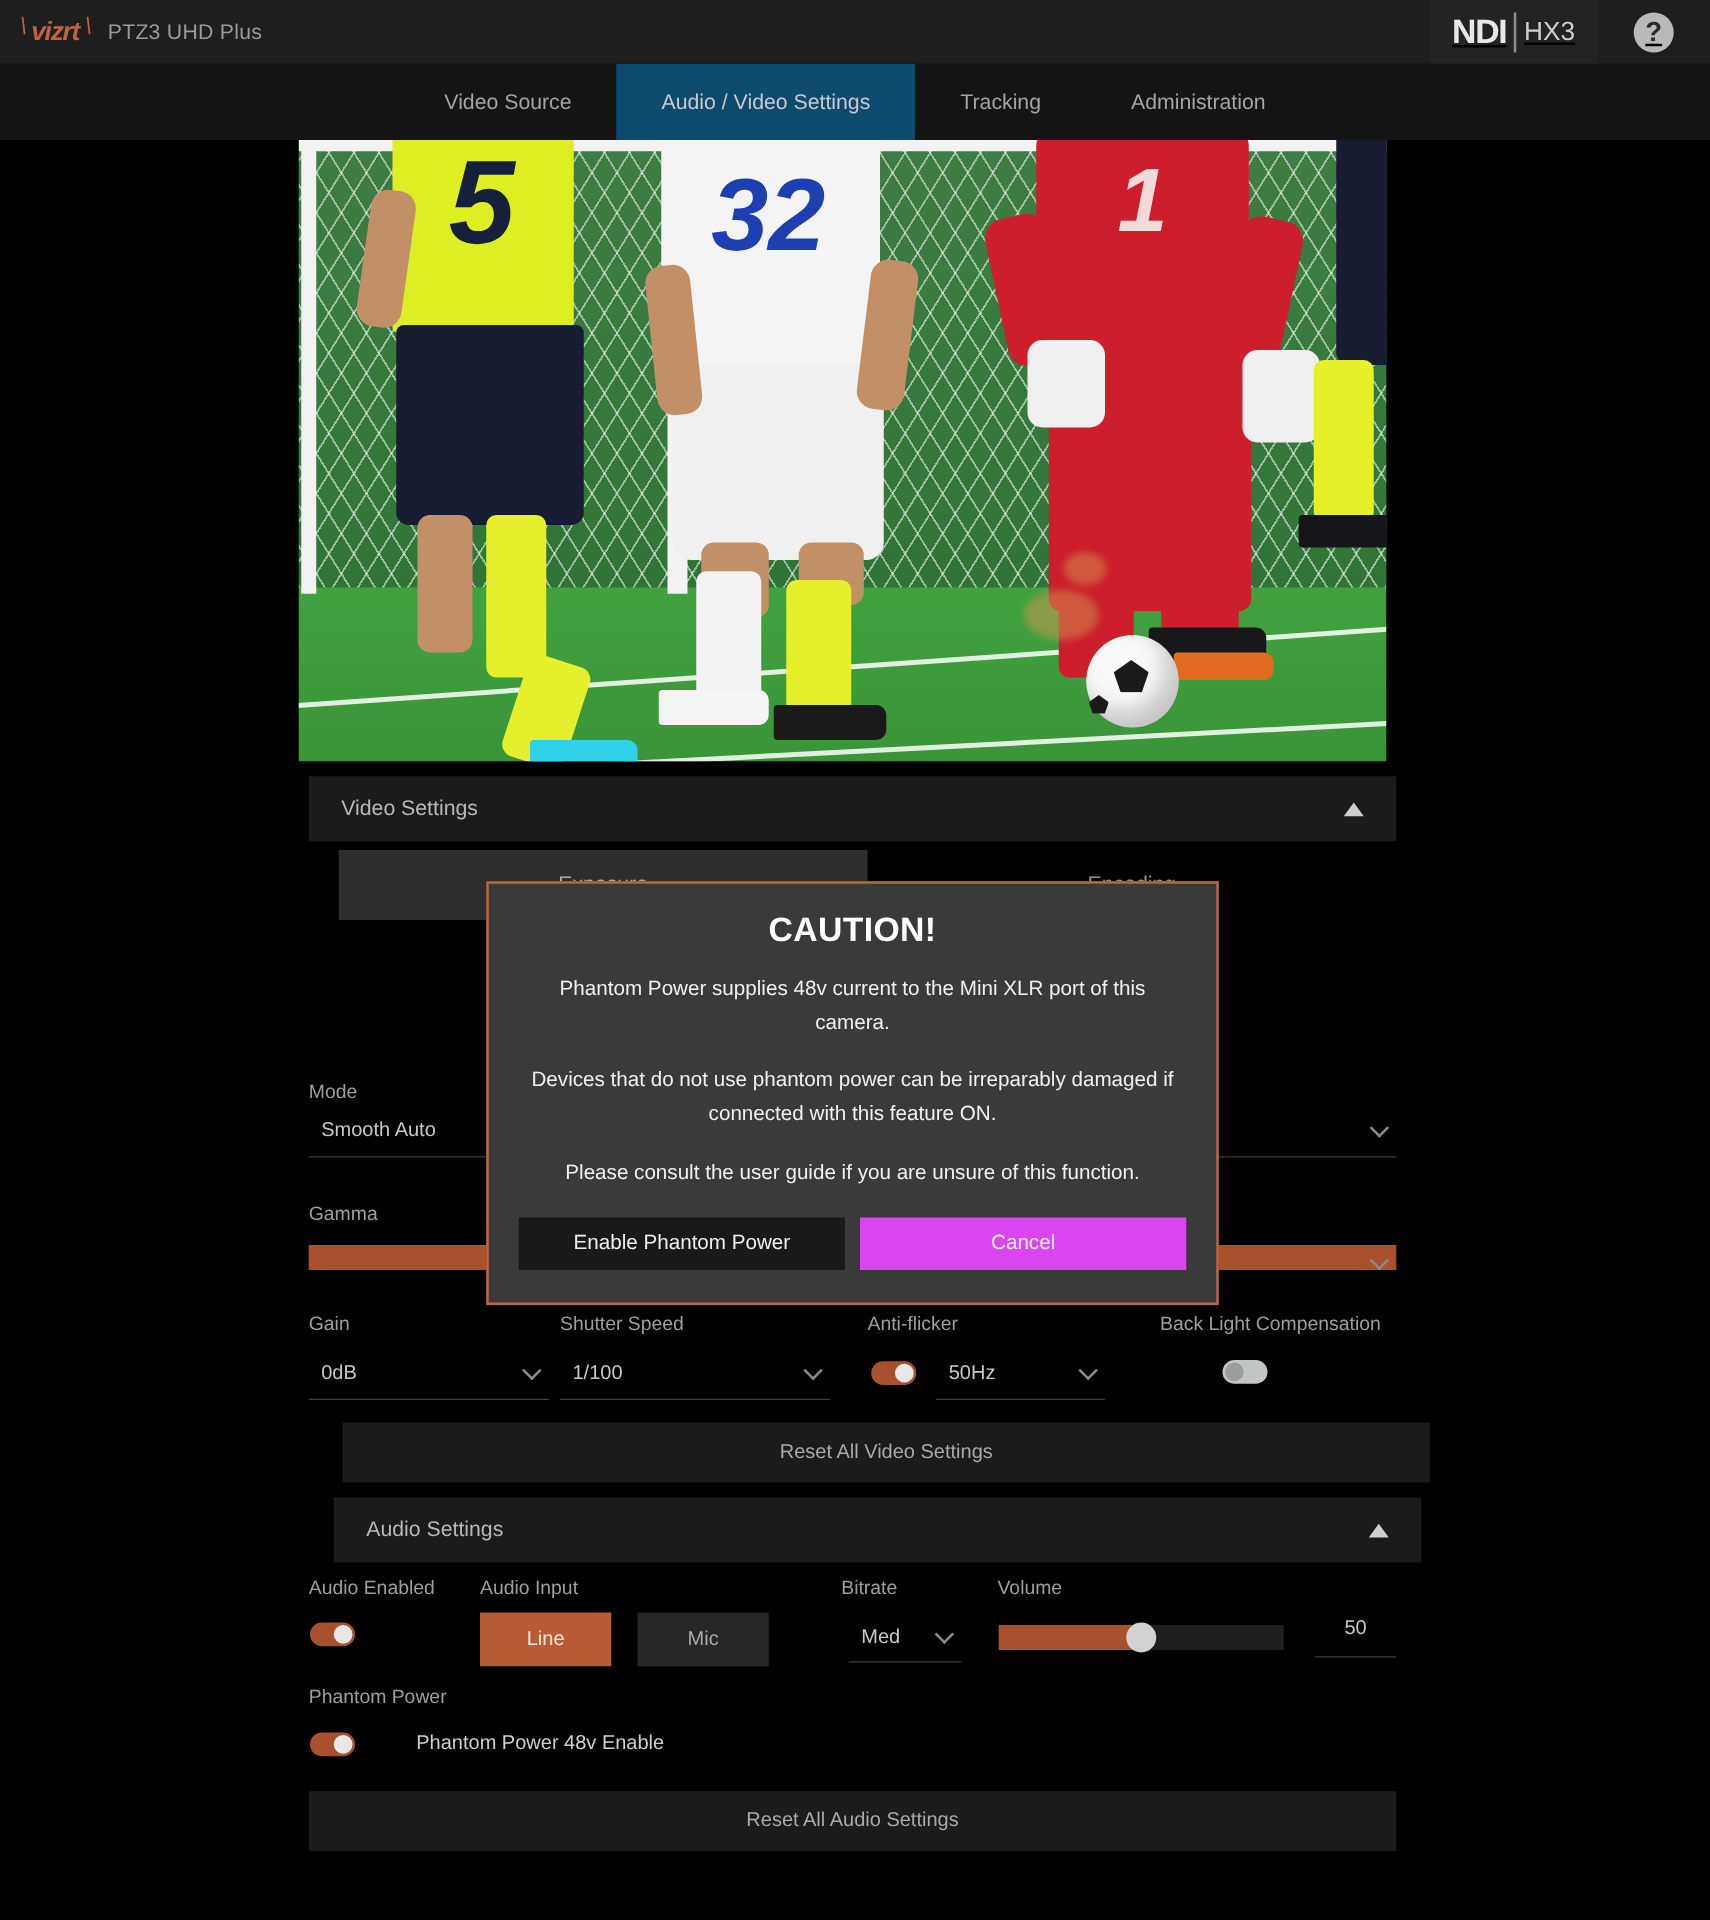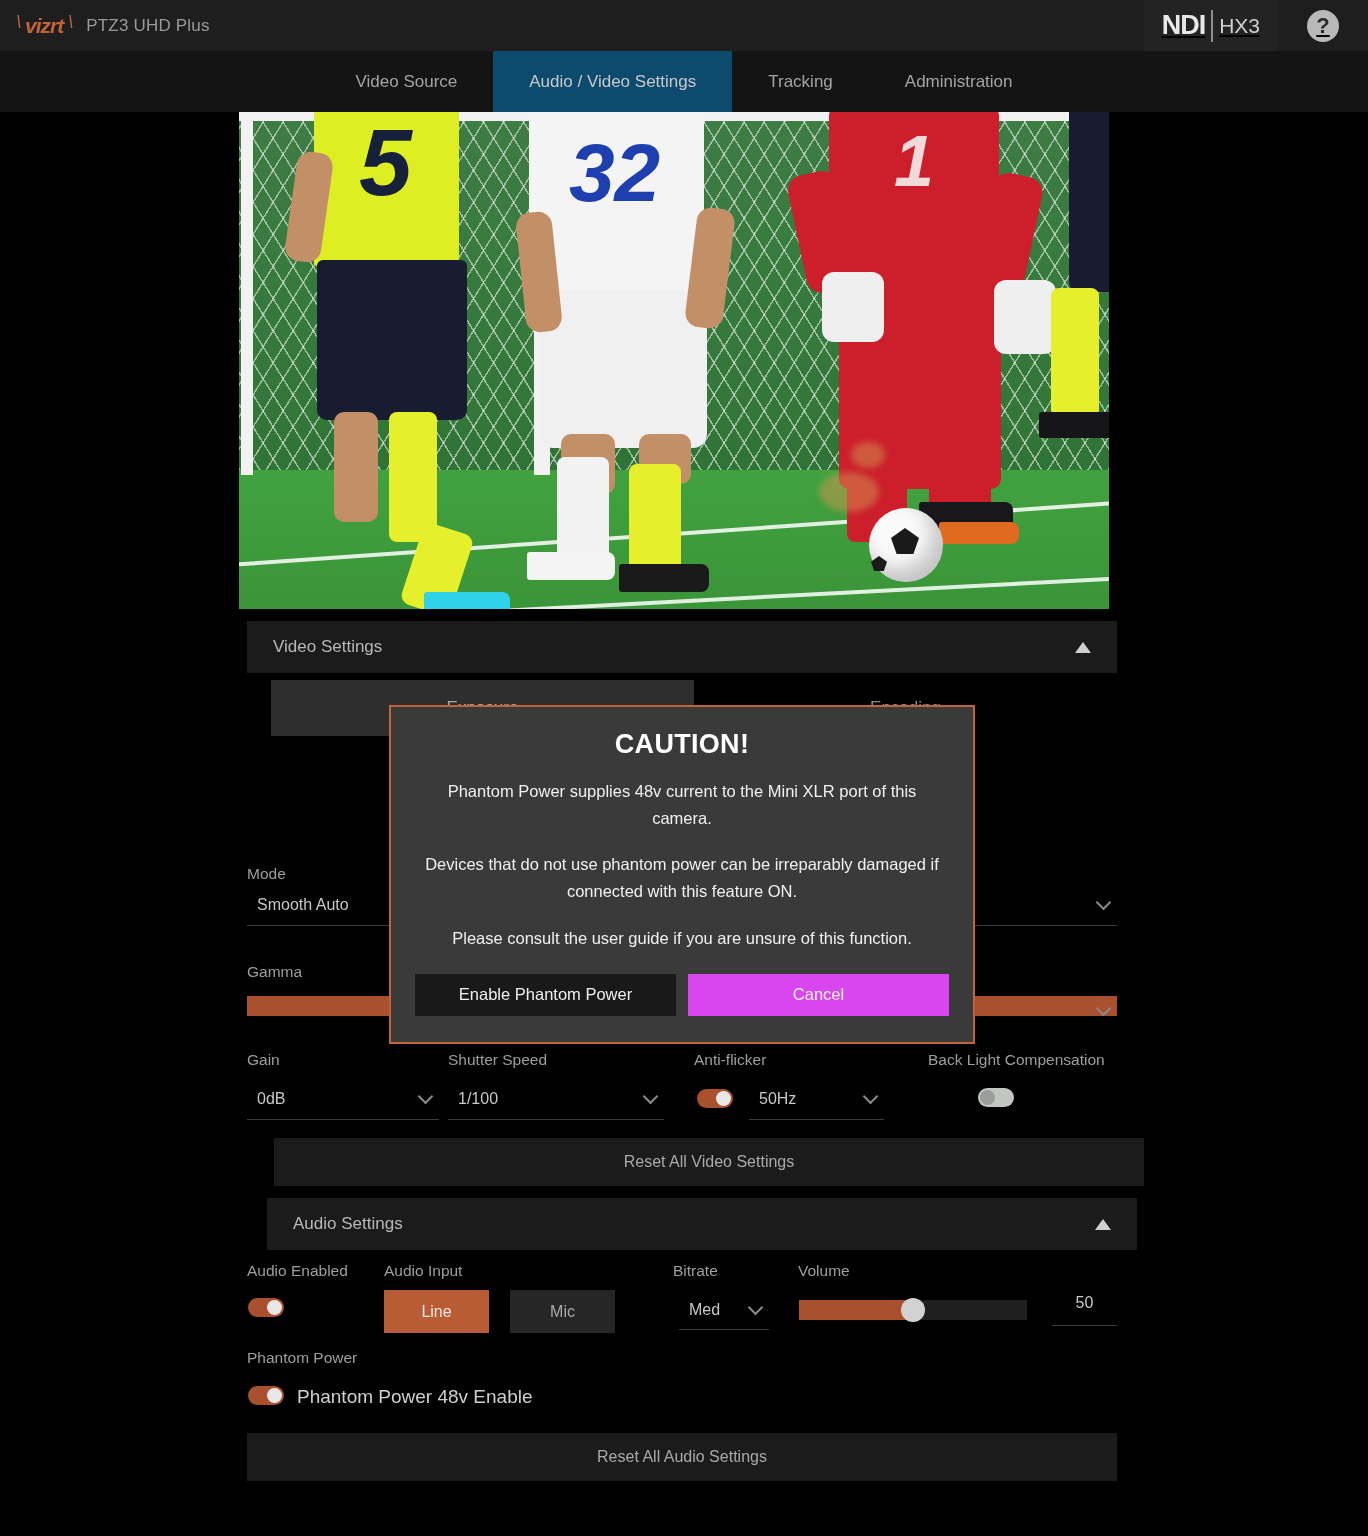--- a/index.html
+++ b/index.html
@@ -364,23 +364,24 @@
     background: #1b1b1b;
     color: #a9a9a9;
     font-size: 16px;
     border: none;
     font-family: "Liberation Sans", sans-serif;
     cursor: pointer;
   }
 
   .inline-toggle-label {
     position: absolute;
-    font-size: 19px;
+    font-size: 16px;
     color: #cfcfcf;
     white-space: nowrap;
+    margin-left: 36px;
   }
 
   
   .modal-scrim {
     position: absolute;
     left: 0; top: 0;
     width: 1368px; height: 1424px;
     background: transparent;
     pointer-events: none;
   }

